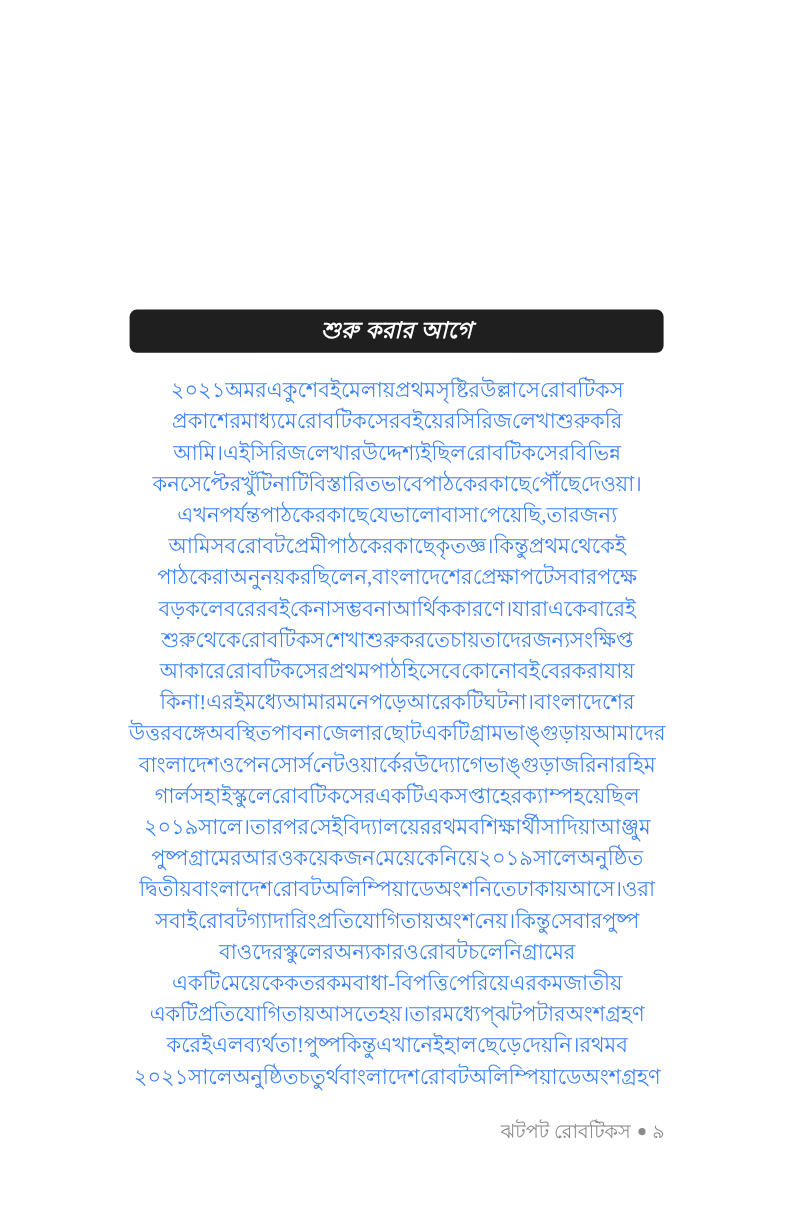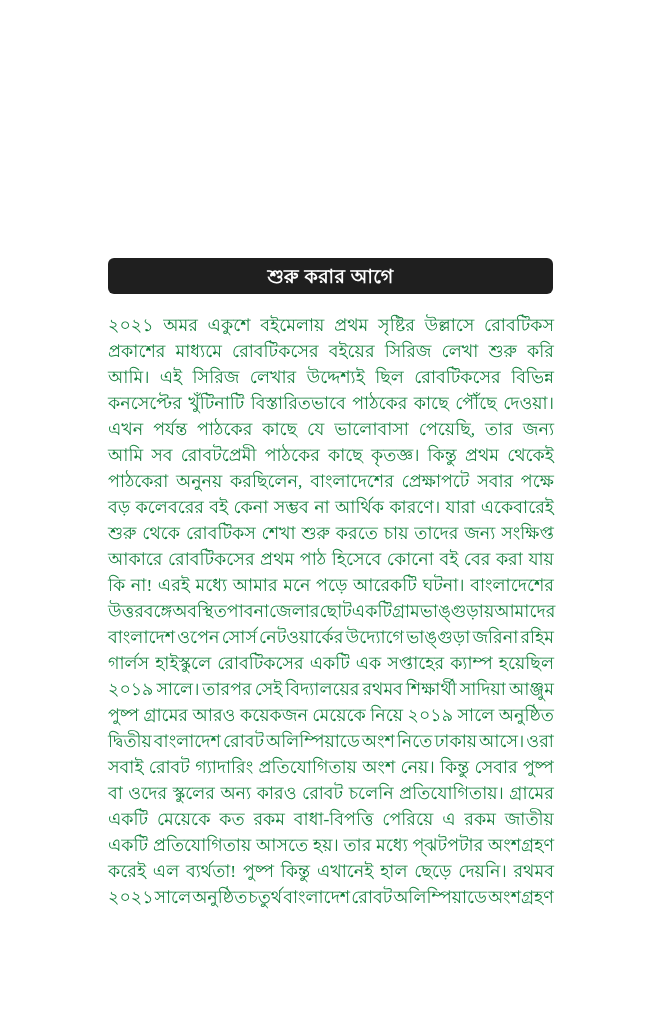--- a/index.html
+++ b/index.html
@@ -34,38 +34,39 @@
   }
 
   .chapter-bar-title {
     color: #ffffff;
     font-size: 19px;
     font-weight: bold;
     letter-spacing: 0.3px;
     line-height: 1;
     font-family: "Liberation Sans", "DejaVu Sans", sans-serif;
     white-space: nowrap;
+    font-style: italic;
   }
 
   
   .body-block {
     position: absolute;
     left: 108px;
     top: 312px;
     width: 446px;
   }
 
   .body-line {
     display: flex;
-    justify-content: space-between;
+    justify-content: center;
     width: 100%;
     height: 26px;
     line-height: 26px;
     font-size: 17.5px;
-    color: #15803d;
+    color: #3b82f6;
     white-space: nowrap;
     font-family: "Liberation Serif", "DejaVu Serif", serif;
   }
 
   .body-line > span {
     display: inline-block;
   }
 
   
   .footer {
@@ -298,21 +299,20 @@
         <span>পুষ্প</span>
       </div>
       <div class="body-line">
         <span>বা</span>
         <span>ওদের</span>
         <span>স্কুলের</span>
         <span>অন্য</span>
         <span>কারও</span>
         <span>রোবট</span>
         <span>চলেনি</span>
-        <span>প্রতিযোগিতায়।</span>
         <span>গ্রামের</span>
       </div>
       <div class="body-line">
         <span>একটি</span>
         <span>মেয়েকে</span>
         <span>কত</span>
         <span>রকম</span>
         <span>বাধা-বিপত্তি</span>
         <span>পেরিয়ে</span>
         <span>এ</span>
@@ -346,14 +346,19 @@
         <span>সালে</span>
         <span>অনুষ্ঠিত</span>
         <span>চতুর্থ</span>
         <span>বাংলাদেশ</span>
         <span>রোবট</span>
         <span>অলিম্পিয়াডে</span>
         <span>অংশগ্রহণ</span>
       </div>
     </div>
 
+  <div class="footer">
+    <div class="footer-text">
+      <span>ঝটপট রোবটিকস</span><span class="footer-dot"></span><span>৯</span>
+    </div>
+  </div>
 
 </div>
 
 </body></html>

